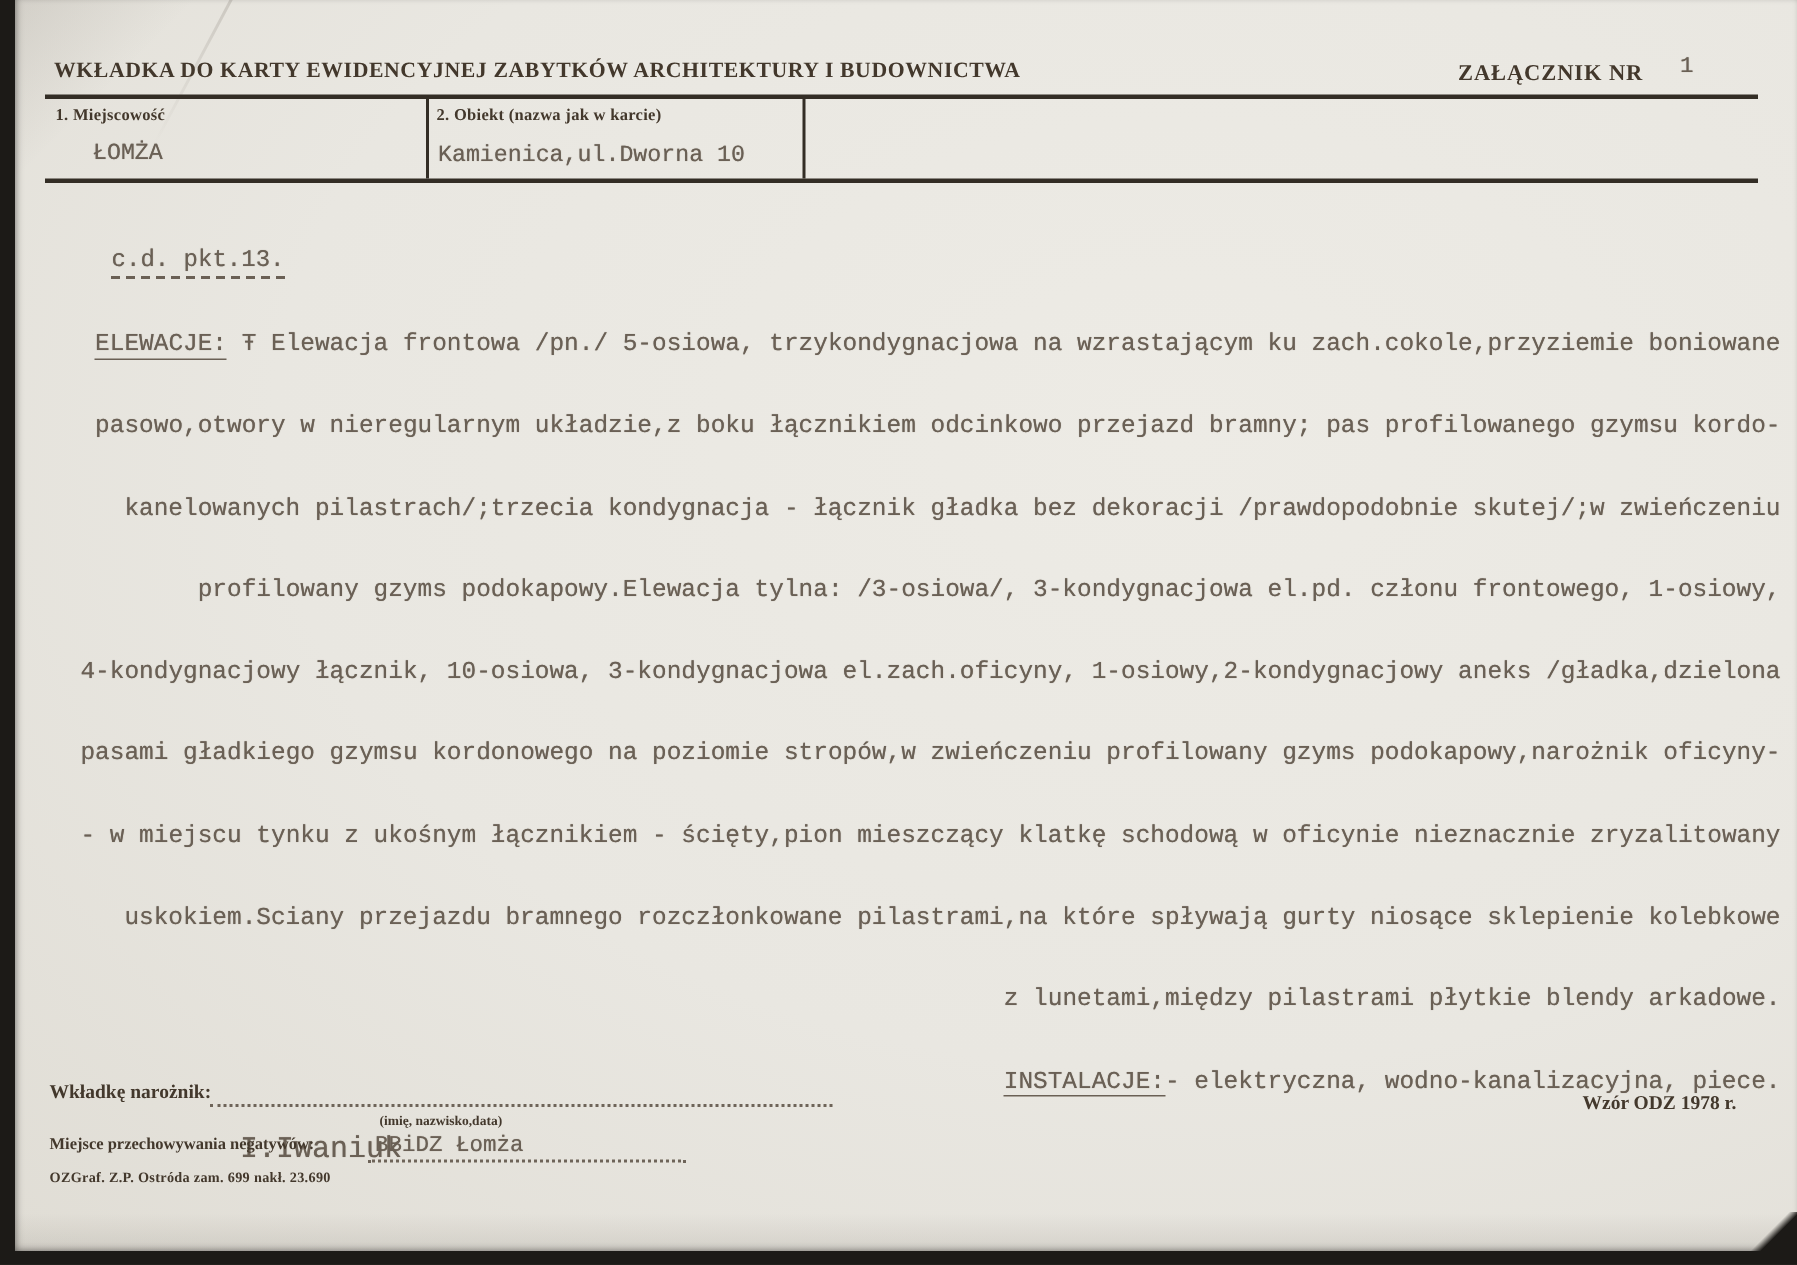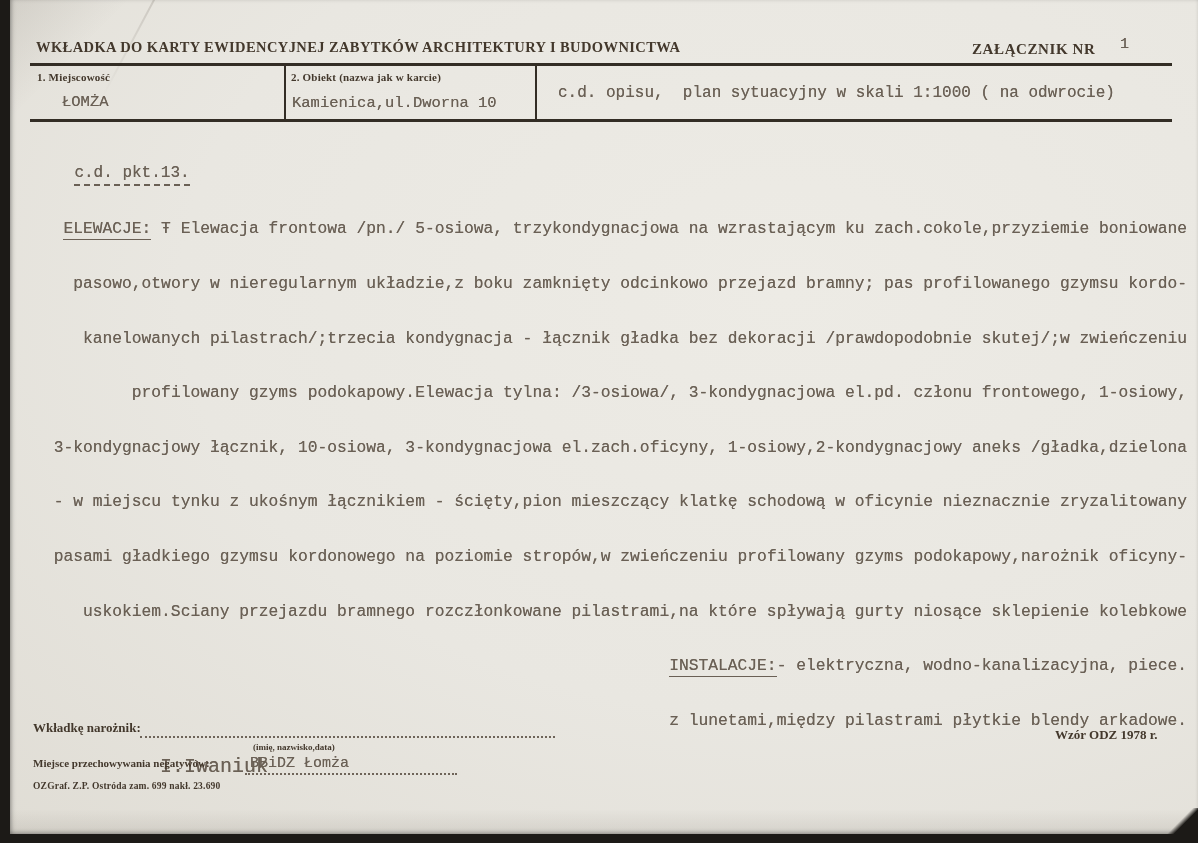--- a/index.html
+++ b/index.html
@@ -96,37 +96,36 @@
   <div class="abs vline vline-1"></div>
   <div class="abs vline vline-2"></div>
   <div class="abs rule rule-bottom"></div>
 
   <div class="abs printed cell-label cell-label-1">1. Miejscowość</div>
   <div class="abs typed cell-value cell-value-1">ŁOMŻA</div>
 
   <div class="abs printed cell-label cell-label-2">2. Obiekt (nazwa jak w karcie)</div>
   <div class="abs typed cell-value cell-value-2">Kamienica,ul.Dworna 10</div>
 
-  <div class="abs typed cell-value cell-value-3">c.d. opisu,  plan sytuacyjny w skali 1:1000 ( na odwrocie)</div>
 
   <div class="abs typed section-ref">
     <span class="u-dash">c.d. pkt.13.</span>
   </div>
 
   <div class="abs typed body-text">
     <div class="line"><span class="u-solid">ELEWACJE:</span><span> Ŧ Elewacja frontowa /pn./ 5-osiowa, trzykondygnacjowa na wzrastającym ku zach.cokole,przyziemie boniowane</span></div>
-    <div class="line">pasowo,otwory w nieregularnym układzie,z boku zamknięty odcinkowo przejazd bramny; pas profilowanego gzymsu kordo-</div>
+    <div class="line">pasowo,otwory w nieregularnym układzie,z boku łącznikiem odcinkowo przejazd bramny; pas profilowanego gzymsu kordo-</div>
     <div class="line">kanelowanych pilastrach/;trzecia kondygnacja - łącznik gładka bez dekoracji /prawdopodobnie skutej/;w zwieńczeniu</div>
     <div class="line">profilowany gzyms podokapowy.Elewacja tylna: /3-osiowa/, 3-kondygnacjowa el.pd. członu frontowego, 1-osiowy,</div>
-    <div class="line">3-kondygnacjowy łącznik, 10-osiowa, 3-kondygnacjowa el.zach.oficyny, 1-osiowy,2-kondygnacjowy aneks /gładka,dzielona</div>
+    <div class="line">4-kondygnacjowy łącznik, 10-osiowa, 3-kondygnacjowa el.zach.oficyny, 1-osiowy,2-kondygnacjowy aneks /gładka,dzielona</div>
+    <div class="line">pasami gładkiego gzymsu kordonowego na poziomie stropów,w zwieńczeniu profilowany gzyms podokapowy,narożnik oficyny-</div>
     <div class="line">- w miejscu tynku z ukośnym łącznikiem - ścięty,pion mieszczący klatkę schodową w oficynie nieznacznie zryzalitowany</div>
-    <div class="line">pasami gładkiego gzymsu kordonowego na poziomie stropów,w zwieńczeniu profilowany gzyms podokapowy,narożnik oficyny-</div>
     <div class="line">uskokiem.Sciany przejazdu bramnego rozczłonkowane pilastrami,na które spływają gurty niosące sklepienie kolebkowe</div>
+    <div class="line">z lunetami,między pilastrami płytkie blendy arkadowe.</div>
     <div class="line"><span class="u-solid">INSTALACJE:</span><span>- elektryczna, wodno-kanalizacyjna, piece.</span></div>
-    <div class="line">z lunetami,między pilastrami płytkie blendy arkadowe.</div>
   </div>
 
   <div class="abs printed founder-label">Wkładkę narożnik:</div>
   <div class="abs founder-line"></div>
   <div class="abs typed founder-value">I.Iwaniuk</div>
   <div class="abs printed founder-hint">(imię, nazwisko,data)</div>
 
   <div class="abs printed negatives-label">Miejsce przechowywania negatywów:</div>
   <div class="abs negatives-line"></div>
   <div class="abs typed negatives-value">BBiDZ Łomża</div>

